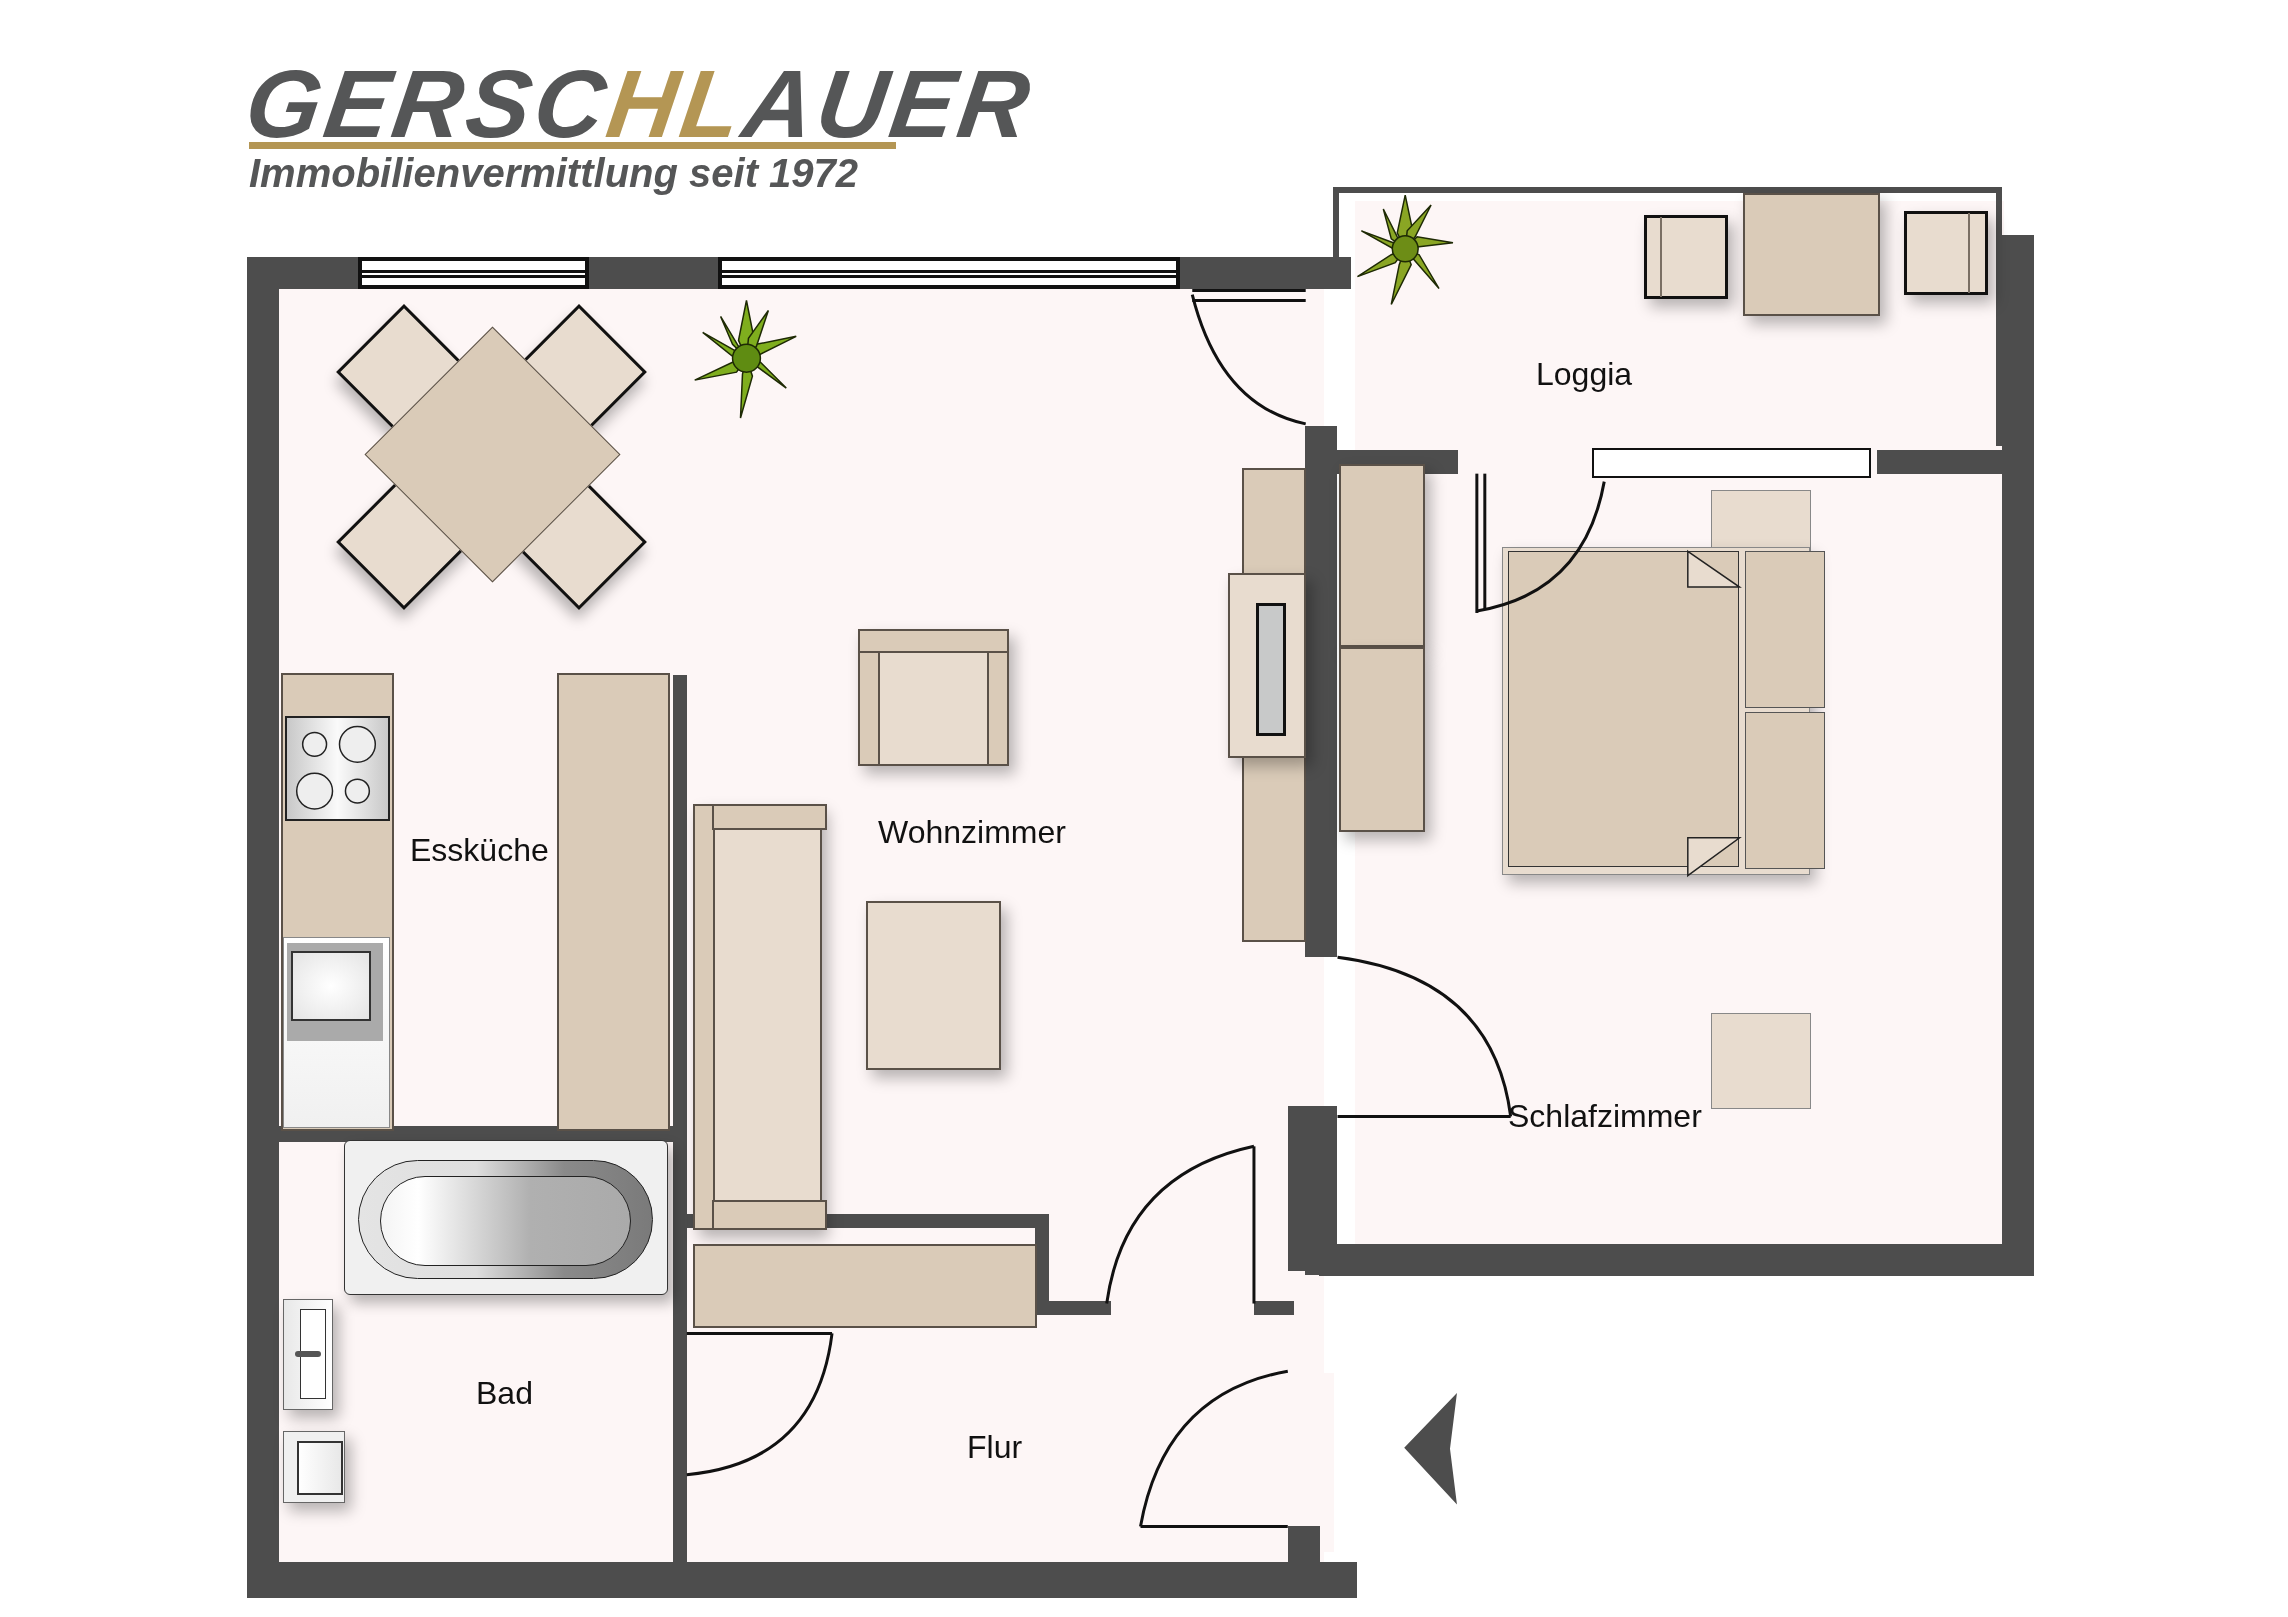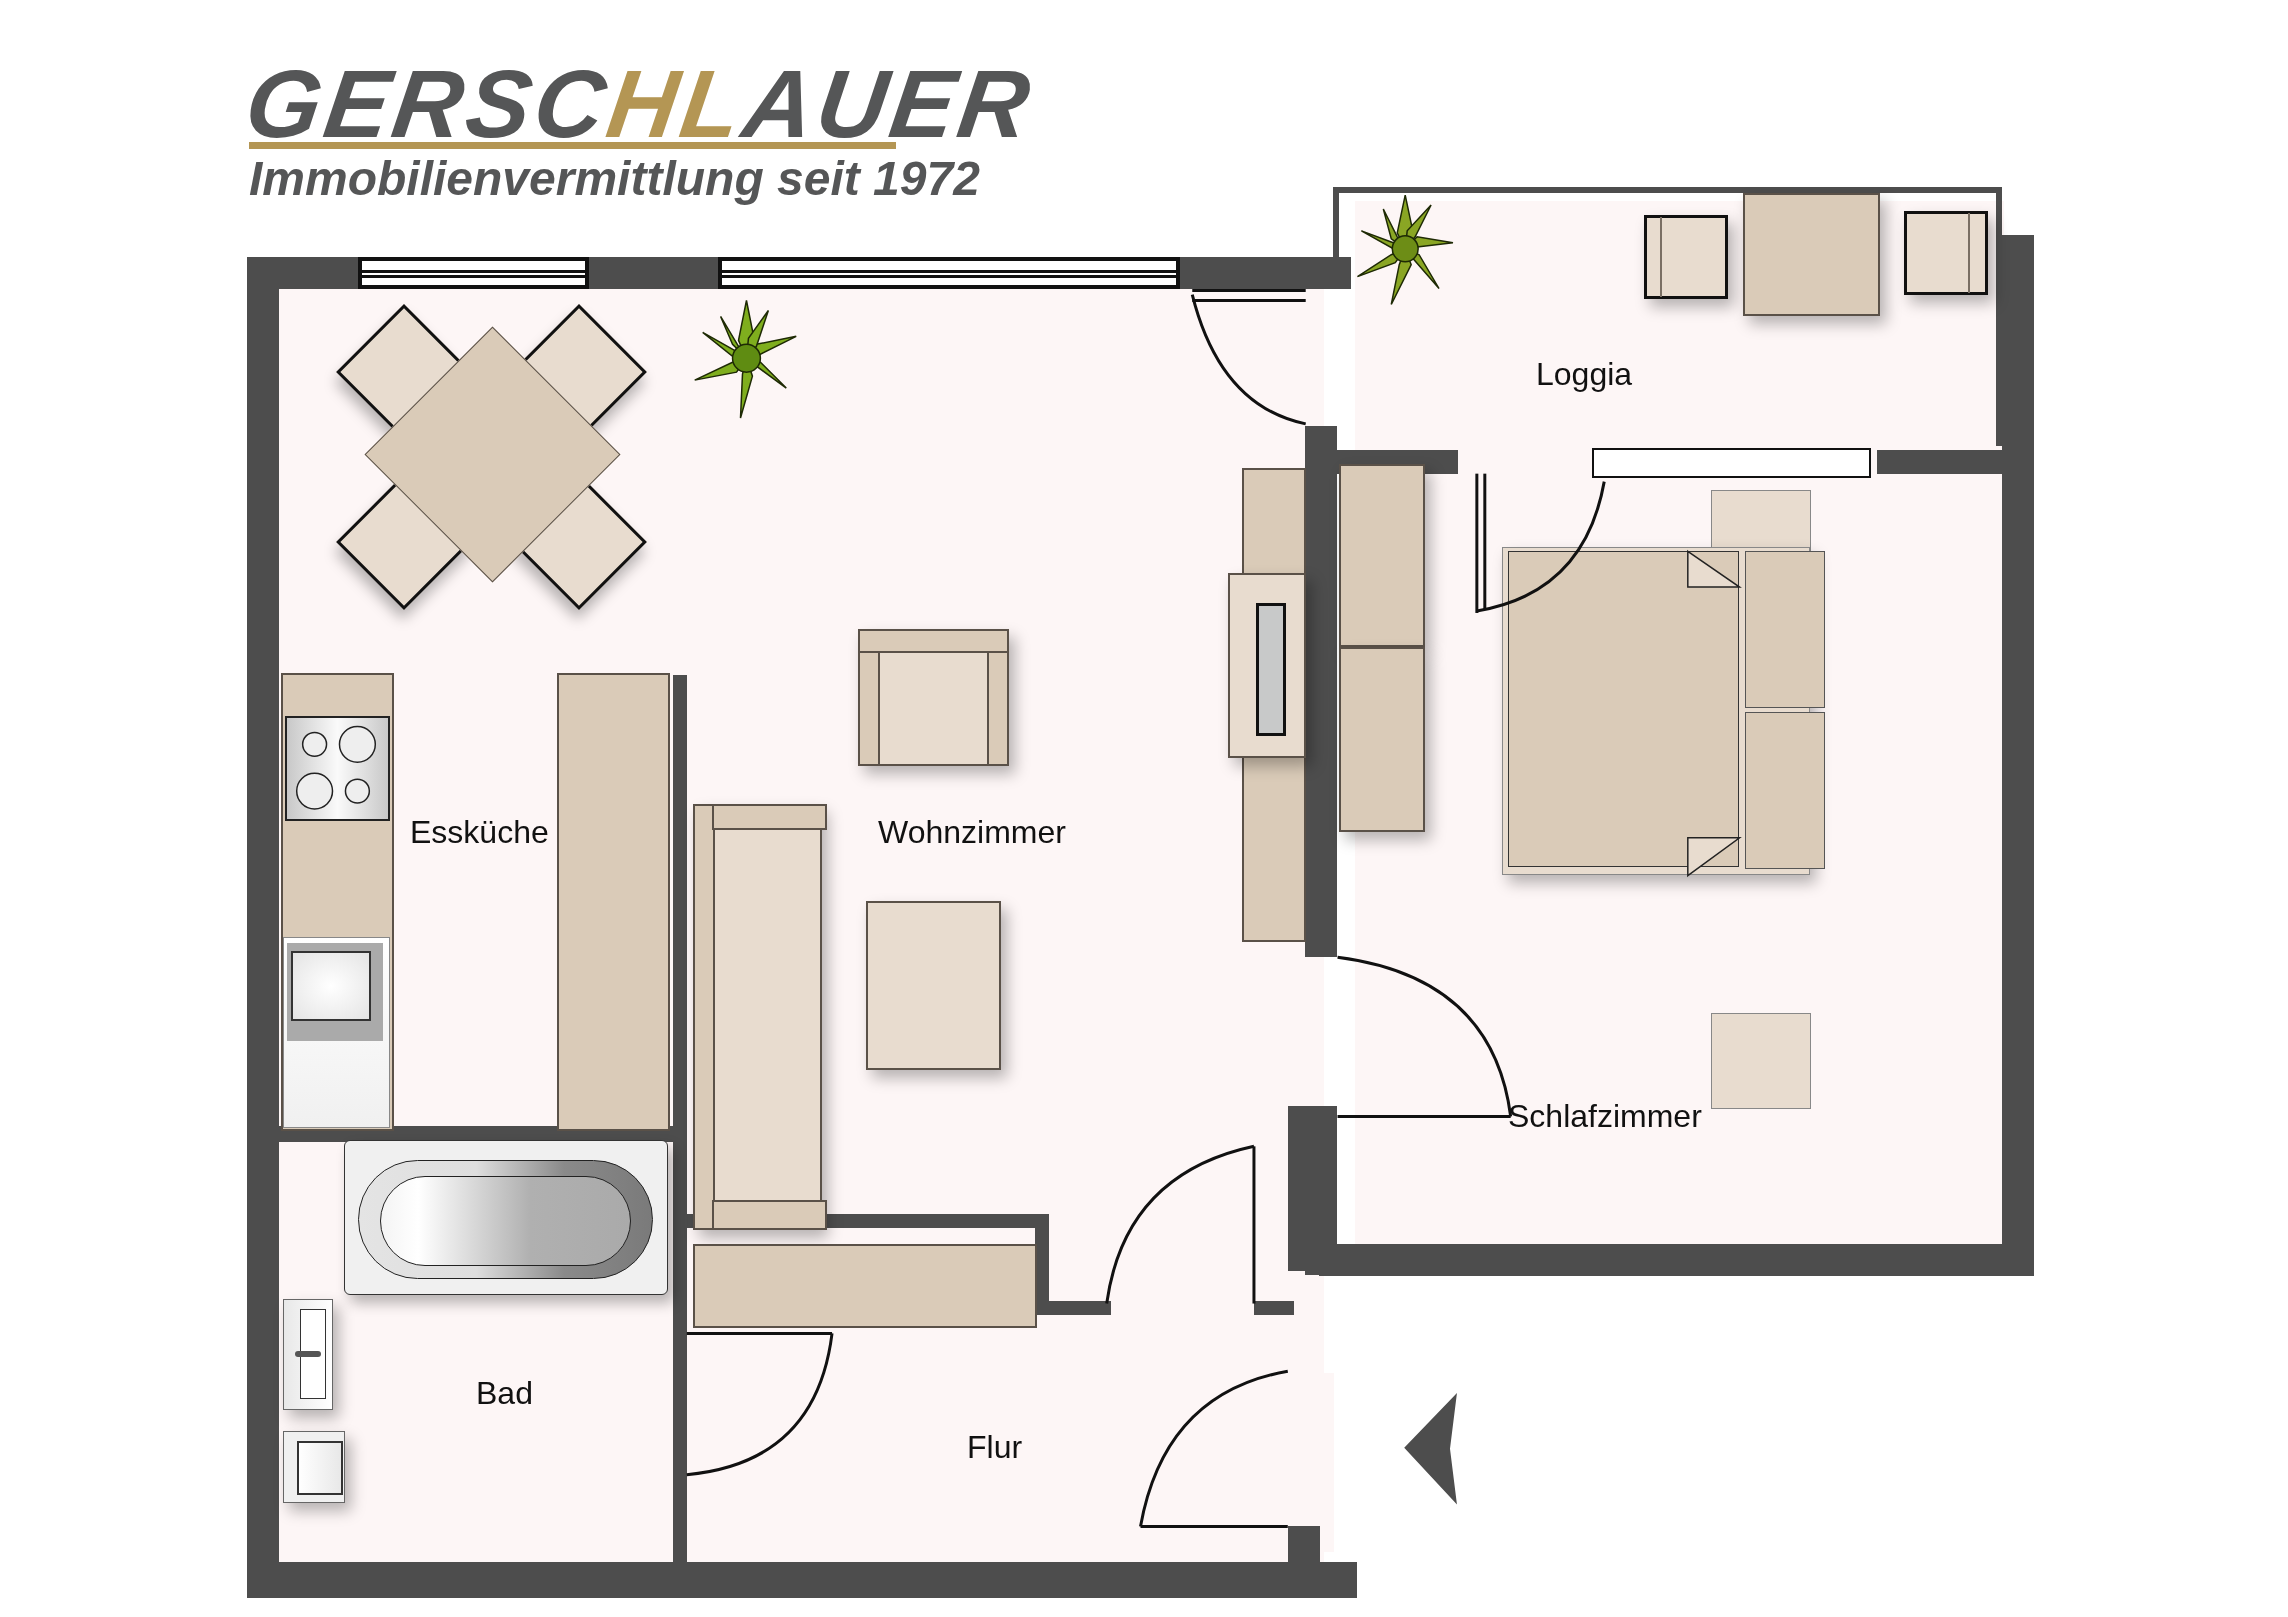--- a/index.html
+++ b/index.html
@@ -11,21 +11,21 @@
   .furn-l{position:absolute;box-sizing:border-box;background:#e8dccf;border:2px solid #5a5148;}
   .shadow{box-shadow:6px 8px 14px rgba(0,0,0,0.28);}
   .win{position:absolute;box-sizing:border-box;background:#fff;border:4px solid #111;}
   .win:before,.win:after{content:"";position:absolute;left:0;right:0;height:3px;background:#111;}
   .win:before{top:38%;} .win:after{top:58%;}
   .room-label{position:absolute;font-family:"Liberation Sans",sans-serif;font-size:32px;color:#111;white-space:nowrap;}
   svg{position:absolute;left:0;top:0;overflow:visible;}
   .logo-main{position:absolute;left:247px;top:56px;font-family:"Liberation Sans",sans-serif;font-weight:bold;font-style:italic;font-size:96px;letter-spacing:4px;color:#555657;line-height:1;transform:skewX(-8deg);}
   .logo-main .accent{color:#b49654;}
   .logo-bar{position:absolute;left:249px;top:142px;width:647px;height:7px;background:#b49654;}
-  .logo-sub{position:absolute;left:249px;top:151px;font-family:"Liberation Sans",sans-serif;font-weight:bold;font-style:italic;font-size:48px;color:#555657;white-space:nowrap;}
+  .logo-sub{position:absolute;left:249px;top:151px;font-family:"Liberation Sans",sans-serif;font-weight:bold;font-style:italic;font-size:40px;color:#555657;white-space:nowrap;}
 </style>
 </head>
 <body>
 
 <div class="logo-main">
   <span>GERSC</span><span class="accent">HL</span><span>AUER</span>
 </div>
 <div class="logo-bar"></div>
 <div class="logo-sub">Immobilienvermittlung seit 1972</div>
 
@@ -62,21 +62,21 @@
   <div class="win" style="left:358px;top:257px;width:231px;height:32px;"></div>
   <div class="win" style="left:718px;top:257px;width:462px;height:32px;"></div>
   <div class="abs" style="left:1592px;top:448px;width:279px;height:30px;background:#fff;border:2px solid #111;"></div>
 
   <div class="furn" style="left:281px;top:673px;width:113px;height:458px;"></div>
   <div class="abs" style="left:285px;top:716px;width:105px;height:105px;border:2px solid #222;background:linear-gradient(90deg,#c8c8c8,#fafafa 50%,#c8c8c8);"></div>
   <div class="abs" style="left:283px;top:937px;width:107px;height:191px;background:linear-gradient(#fff,#f0f0f0);border:1px solid #888;"></div>
   <div class="abs" style="left:287px;top:943px;width:96px;height:98px;background:#aaa;"></div>
   <div class="abs" style="left:291px;top:951px;width:80px;height:70px;border:2px solid #333;background:radial-gradient(#ffffff,#e4e4e4);"></div>
   <div class="furn" style="left:557px;top:673px;width:113px;height:458px;"></div>
-  <div class="room-label" style="left:410px;top:814px;">Essküche</div>
+  <div class="room-label" style="left:410px;top:832px;">Essküche</div>
 
   <div class="furn-l shadow" style="left:356px;top:324px;width:96px;height:96px;transform:rotate(45deg);border:3px solid #111;"></div>
   <div class="furn-l shadow" style="left:531px;top:324px;width:96px;height:96px;transform:rotate(45deg);border:3px solid #111;"></div>
   <div class="furn-l shadow" style="left:356px;top:494px;width:96px;height:96px;transform:rotate(45deg);border:3px solid #111;"></div>
   <div class="furn-l shadow" style="left:531px;top:494px;width:96px;height:96px;transform:rotate(45deg);border:3px solid #111;"></div>
   <div class="furn" style="left:402px;top:364px;width:181px;height:181px;transform:rotate(45deg);border:1px solid #5a5148;"></div>
 
   <div class="furn-l shadow" style="left:858px;top:629px;width:151px;height:137px;"></div>
   <div class="furn" style="left:858px;top:629px;width:151px;height:24px;"></div>
   <div class="furn" style="left:858px;top:651px;width:22px;height:115px;"></div>

